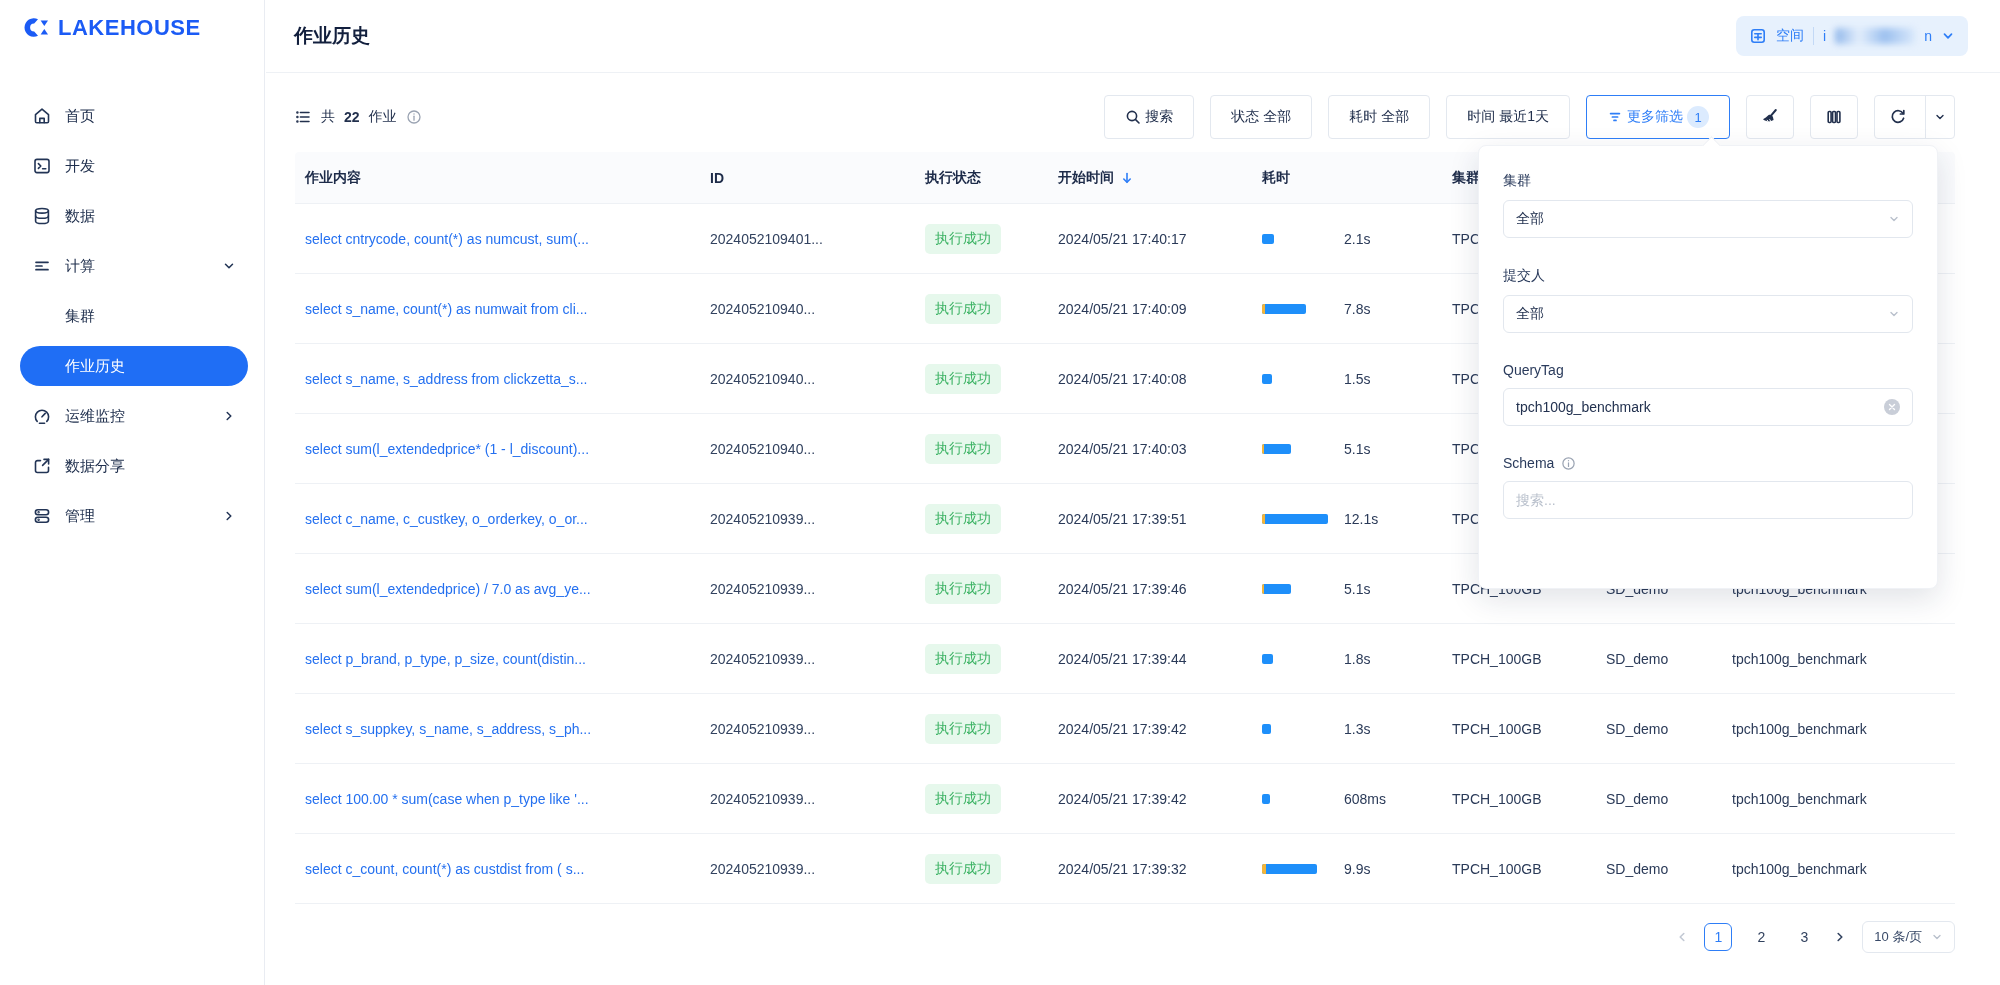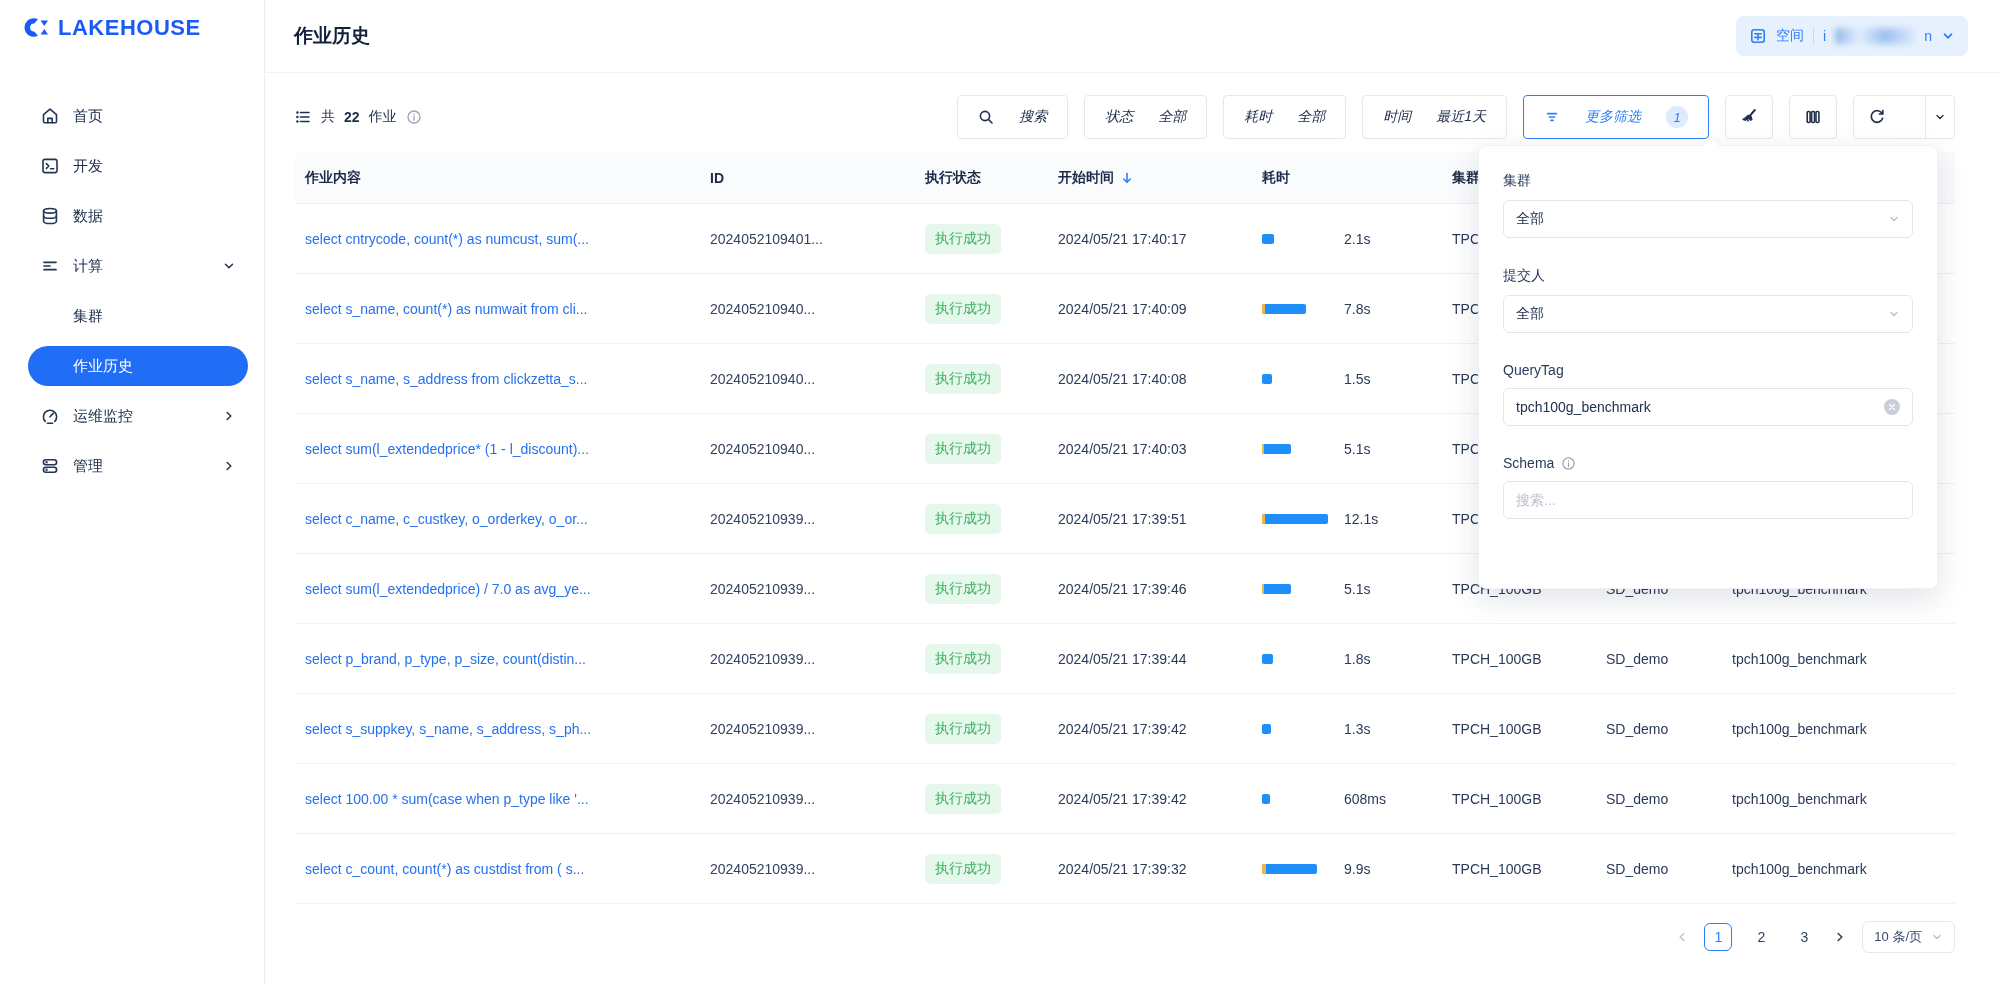--- a/index.html
+++ b/index.html
@@ -5,21 +5,21 @@
   * { margin:0; padding:0; box-sizing:border-box; }
   html,body { width:2000px; height:985px; background:#fff; overflow:hidden;
               font-family:"Liberation Sans","DejaVu Sans",sans-serif; }
   .app { position:relative; width:2000px; height:985px; background:#fff; }
 
   
   .sidebar { position:absolute; left:0; top:0; width:265px; height:985px; background:#fff;
              border-right:1px solid #e9ecf2; }
   .logo { position:absolute; left:20px; top:14px; display:flex; align-items:center; gap:8px; }
   .logo-text { font-size:22px; font-weight:800; color:#1b5bf5; letter-spacing:0.5px; }
-  .nav { position:absolute; top:86px; left:12px; right:0; }
+  .nav { position:absolute; top:86px; left:4px; right:0; }
   .nav-item { height:40px; margin:10px 16px 0 16px; border-radius:20px; display:flex;
               align-items:center; padding:0 12px; gap:13px; font-size:15px; color:#20304e; cursor:pointer; }
   .nav-item .nicon { width:20px; height:20px; display:flex; align-items:center; justify-content:center; }
   .nav-sub { padding-left:45px; }
   .nav-item.active { background:#1f6ef5; color:#fff; }
   .nav-caret { margin-left:auto; display:flex; }
 
   
   .main { position:absolute; left:266px; top:0; right:0; bottom:0; }
   .topbar { position:relative; height:73px; border-bottom:1px solid #eef1f5; }
@@ -32,22 +32,22 @@
                  background:linear-gradient(90deg,#8fb6ea 0%,#e3eefc 30%,#9cc0ef 62%,#d9e8fb 100%); }
   .masked-char { color:#2e7ef7; font-size:14px; }
 
   
   .toolbar { position:absolute; top:95px; left:0; right:45px; height:44px; }
   .summary { position:absolute; left:28px; top:0; height:44px; display:flex; align-items:center;
              gap:9px; font-size:14px; color:#22304d; }
   .summary b { font-weight:700; }
   .actions { position:absolute; right:0; top:0; display:flex; gap:16px; }
   .btn { height:44px; border:1px solid #e3e8ef; border-radius:4px; background:#fff; display:flex;
-         align-items:center; justify-content:center; gap:25px; padding:0 20px; font-size:14px;
-         color:#22304d; cursor:pointer; white-space:nowrap;font-style:italic; }
+         align-items:center; justify-content:center; gap:4px; padding:0 20px; font-size:14px;
+         color:#22304d; cursor:pointer; white-space:nowrap; }
   .btn-icon { width:48px; padding:0; }
   .btn-more { border-color:#2e7ef7; color:#2e7ef7; position:relative; }
   .count-badge { width:22px; height:22px; border-radius:50%; background:#dcebfe; color:#2e7ef7;
                  font-size:13px; display:flex; align-items:center; justify-content:center; }
   .btn-split { padding:0; }
   .split-main { height:100%; display:flex; align-items:center; padding:0 13px; }
   .split-caret { height:100%; display:flex; align-items:center; padding:0 8px; border-left:1px solid #e3e8ef; }
 
   
   .table { position:absolute; left:29px; top:152px; width:1660px; }
@@ -180,20 +180,30 @@
           </svg>
         </span>
         <span class="nlabel">运维监控</span>
         <span class="nav-caret">
           <svg width="14" height="14" viewBox="0 0 14 14" fill="none" stroke="#223455" stroke-width="1.5" stroke-linecap="round" stroke-linejoin="round">
               <path d="M5.2 3.5 L8.8 7 L5.2 10.5"></path>
             </svg>
         </span>
       </div>
 
+      <div class="nav-item">
+        <span class="nicon">
+          <svg width="20" height="20" viewBox="0 0 20 20" fill="none" stroke="#223455" stroke-width="1.6" stroke-linecap="round" stroke-linejoin="round">
+            <path d="M8.5 4.6 H5.5 a2 2 0 0 0 -2 2 v7.9 a2 2 0 0 0 2 2 h9 a2 2 0 0 0 2 -2 V11.4"></path>
+            <path d="M12 3.4 h4.6 V8"></path>
+              <path d="M16.6 3.4 L10.6 9.4"></path>
+          </svg>
+        </span>
+        <span class="nlabel">数据分享</span>
+      </div>
 
       <div class="nav-item">
         <span class="nicon">
           <svg width="20" height="20" viewBox="0 0 20 20" fill="none" stroke="#223455" stroke-width="1.6" stroke-linecap="round" stroke-linejoin="round">
             <rect x="3.4" y="3.8" width="13.2" height="5" rx="2.5"></rect>
             <rect x="3.4" y="11.2" width="13.2" height="5" rx="2.5"></rect>
             <circle cx="6.6" cy="6.3" r="0.4" fill="#223455"></circle>
               <circle cx="6.6" cy="13.7" r="0.4" fill="#223455"></circle>
           </svg>
         </span>

